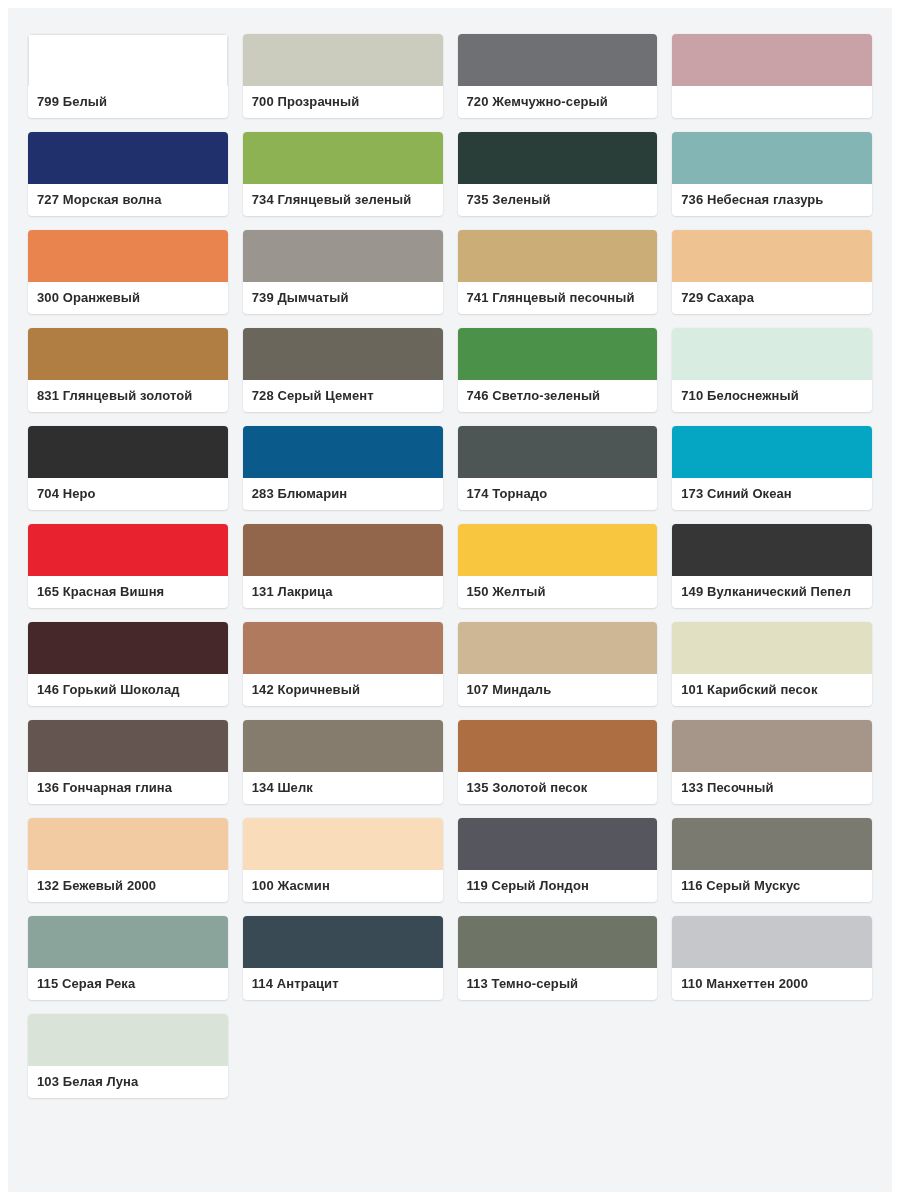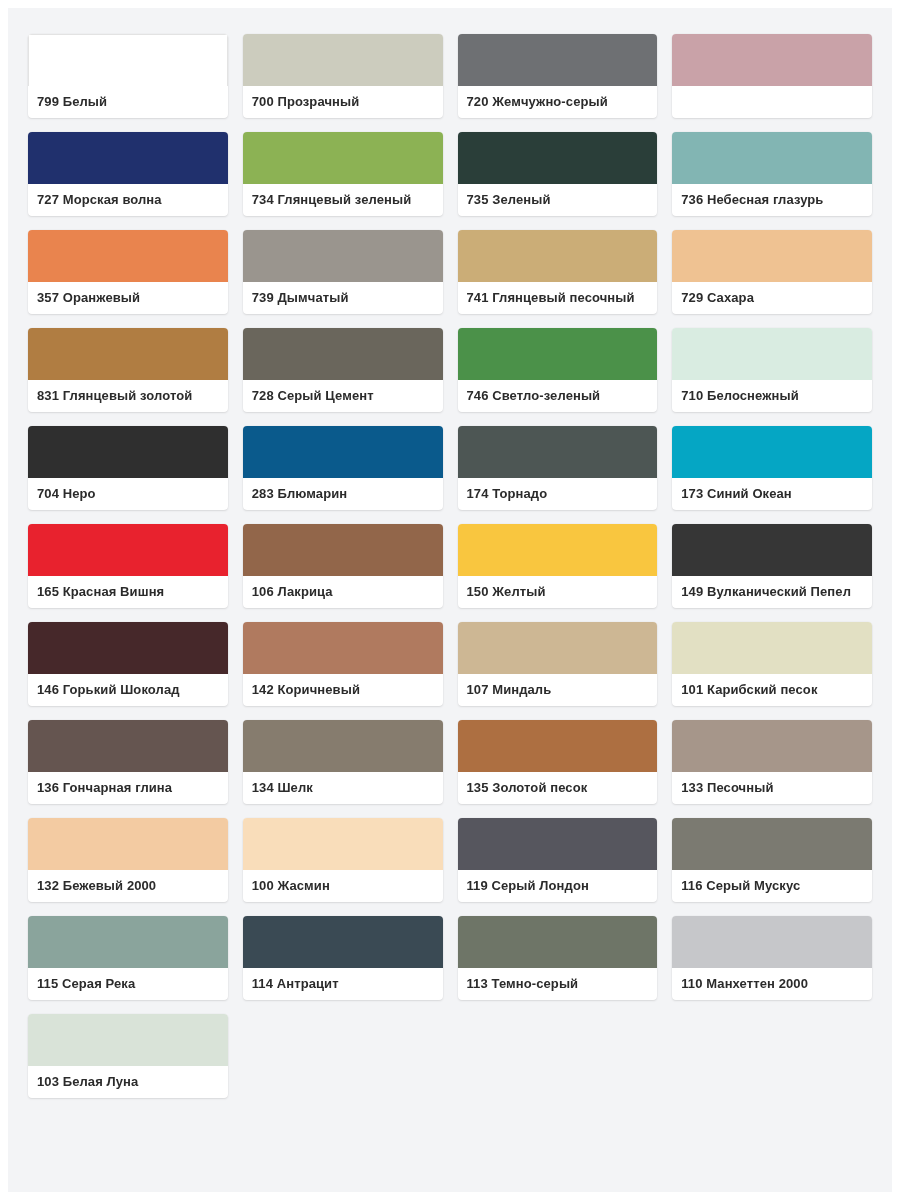--- a/index.html
+++ b/index.html
@@ -101,21 +101,21 @@
         <div class="swatch-card">
           <div class="swatch-chip" style="background: rgb(42, 62, 57);"></div>
           <div class="swatch-label">735 Зеленый</div>
         </div>
         <div class="swatch-card">
           <div class="swatch-chip" style="background: rgb(130, 181, 179);"></div>
           <div class="swatch-label">736 Небесная глазурь</div>
         </div>
         <div class="swatch-card">
           <div class="swatch-chip" style="background: rgb(233, 132, 78);"></div>
-          <div class="swatch-label">357 Оранжевый</div>
+          <div class="swatch-label">300 Оранжевый</div>
         </div>
         <div class="swatch-card">
           <div class="swatch-chip" style="background: rgb(154, 149, 142);"></div>
           <div class="swatch-label">739 Дымчатый</div>
         </div>
         <div class="swatch-card">
           <div class="swatch-chip" style="background: rgb(203, 173, 119);"></div>
           <div class="swatch-label">741 Глянцевый песочный</div>
         </div>
         <div class="swatch-card">
@@ -153,21 +153,21 @@
         <div class="swatch-card">
           <div class="swatch-chip" style="background: rgb(5, 166, 196);"></div>
           <div class="swatch-label">173 Синий Океан</div>
         </div>
         <div class="swatch-card">
           <div class="swatch-chip" style="background: rgb(232, 34, 46);"></div>
           <div class="swatch-label">165 Красная Вишня</div>
         </div>
         <div class="swatch-card">
           <div class="swatch-chip" style="background: rgb(146, 102, 74);"></div>
-          <div class="swatch-label">106 Лакрица</div>
+          <div class="swatch-label">131 Лакрица</div>
         </div>
         <div class="swatch-card">
           <div class="swatch-chip" style="background: rgb(249, 198, 63);"></div>
           <div class="swatch-label">150 Желтый</div>
         </div>
         <div class="swatch-card">
           <div class="swatch-chip" style="background: rgb(54, 54, 54);"></div>
           <div class="swatch-label">149 Вулканический Пепел</div>
         </div>
         <div class="swatch-card">

